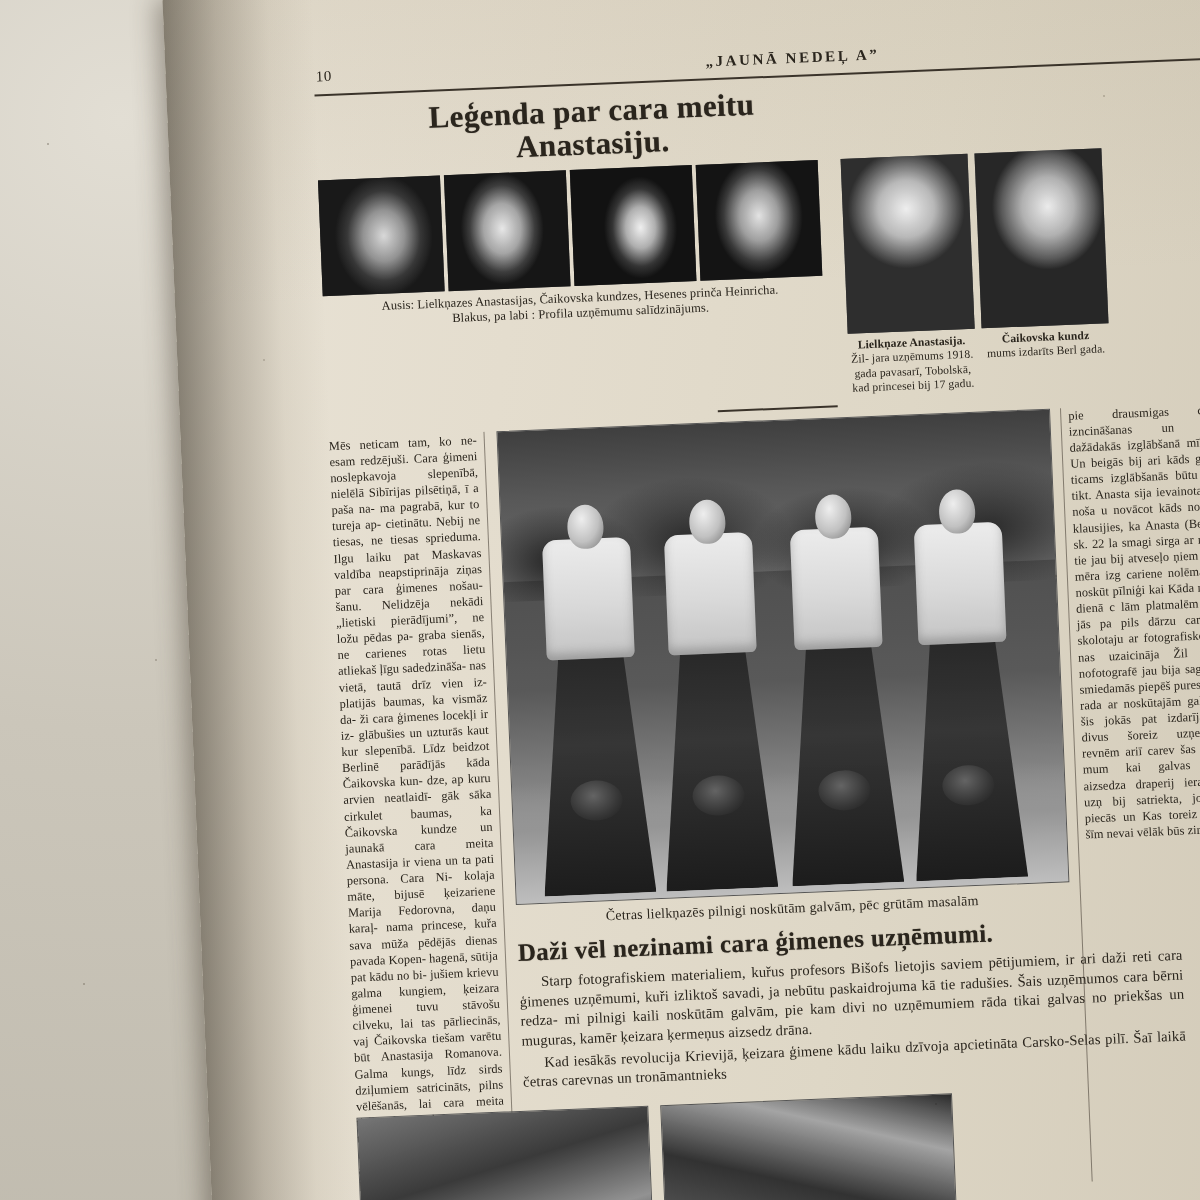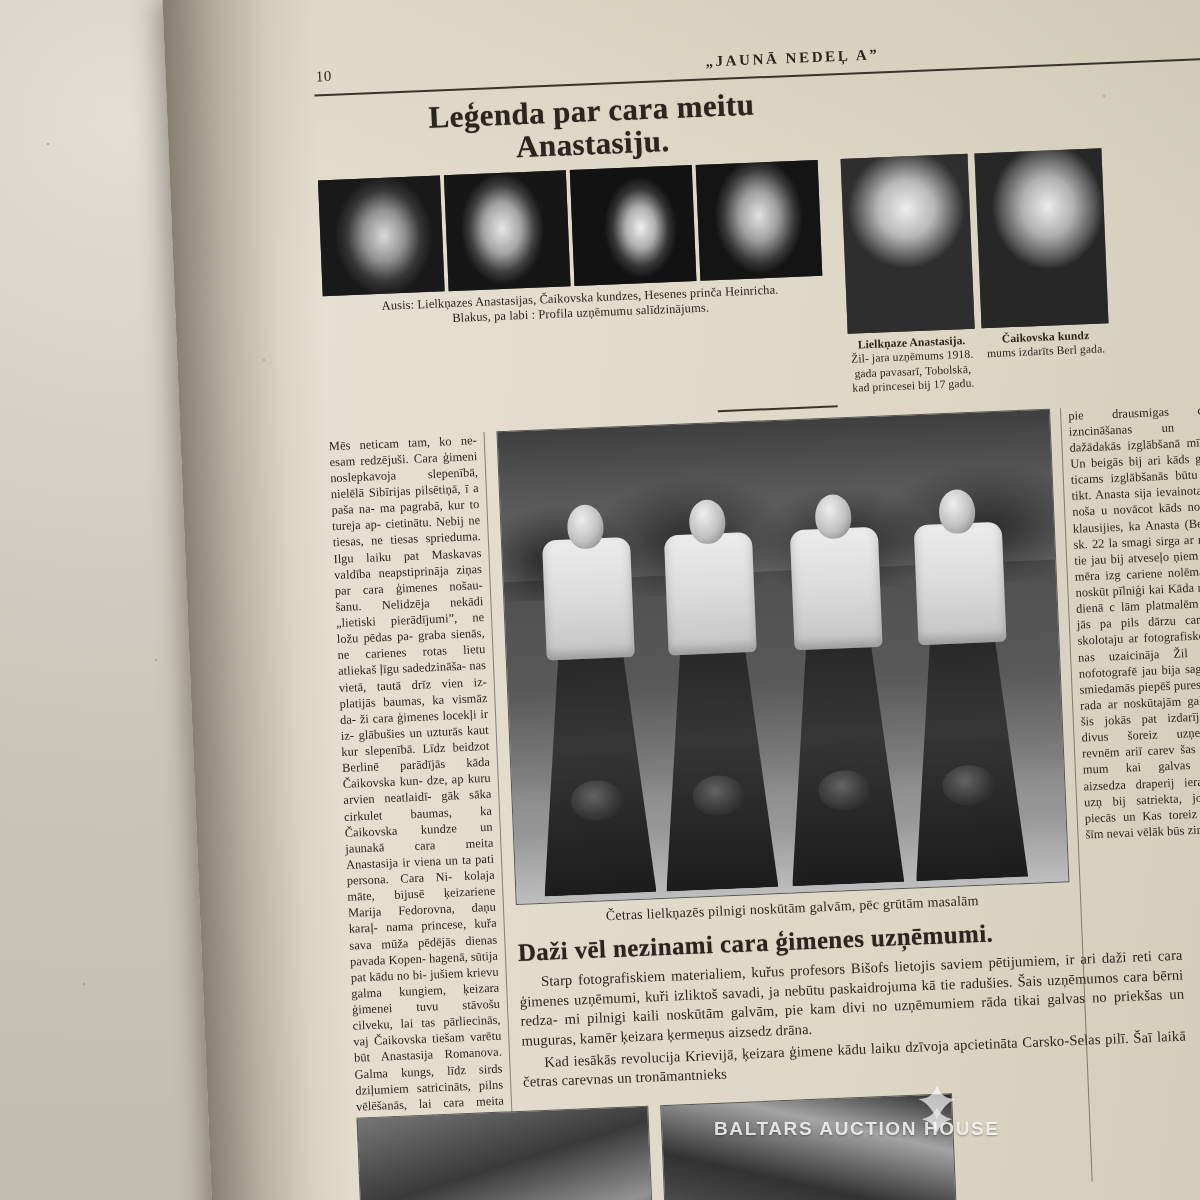--- a/index.html
+++ b/index.html
@@ -454,23 +454,14 @@
       </div>
 
     </div>
 
     <div class="bottom-photos">
       <div class="bphoto b1"></div>
       <div class="bphoto b2"></div>
     </div>
   </div>
 
-  <div id="watermark">
-    <svg class="wm-leaf" viewBox="0 0 64 64">
-      <g fill="rgba(255,255,255,.8)">
-        <path d="M32 4 C36 16 44 20 54 20 C44 24 38 32 32 44 C26 32 20 24 10 20 C20 20 28 16 32 4 Z"></path>
-        <path d="M32 30 C35 38 41 42 50 44 C41 46 35 52 32 60 C29 52 23 46 14 44 C23 42 29 38 32 30 Z"></path>
-      </g>
-    </svg>
-    <div class="wm-text">BALTARS AUCTION HOUSE</div>
-  </div>
 
 </div>
 
 </body></html>

